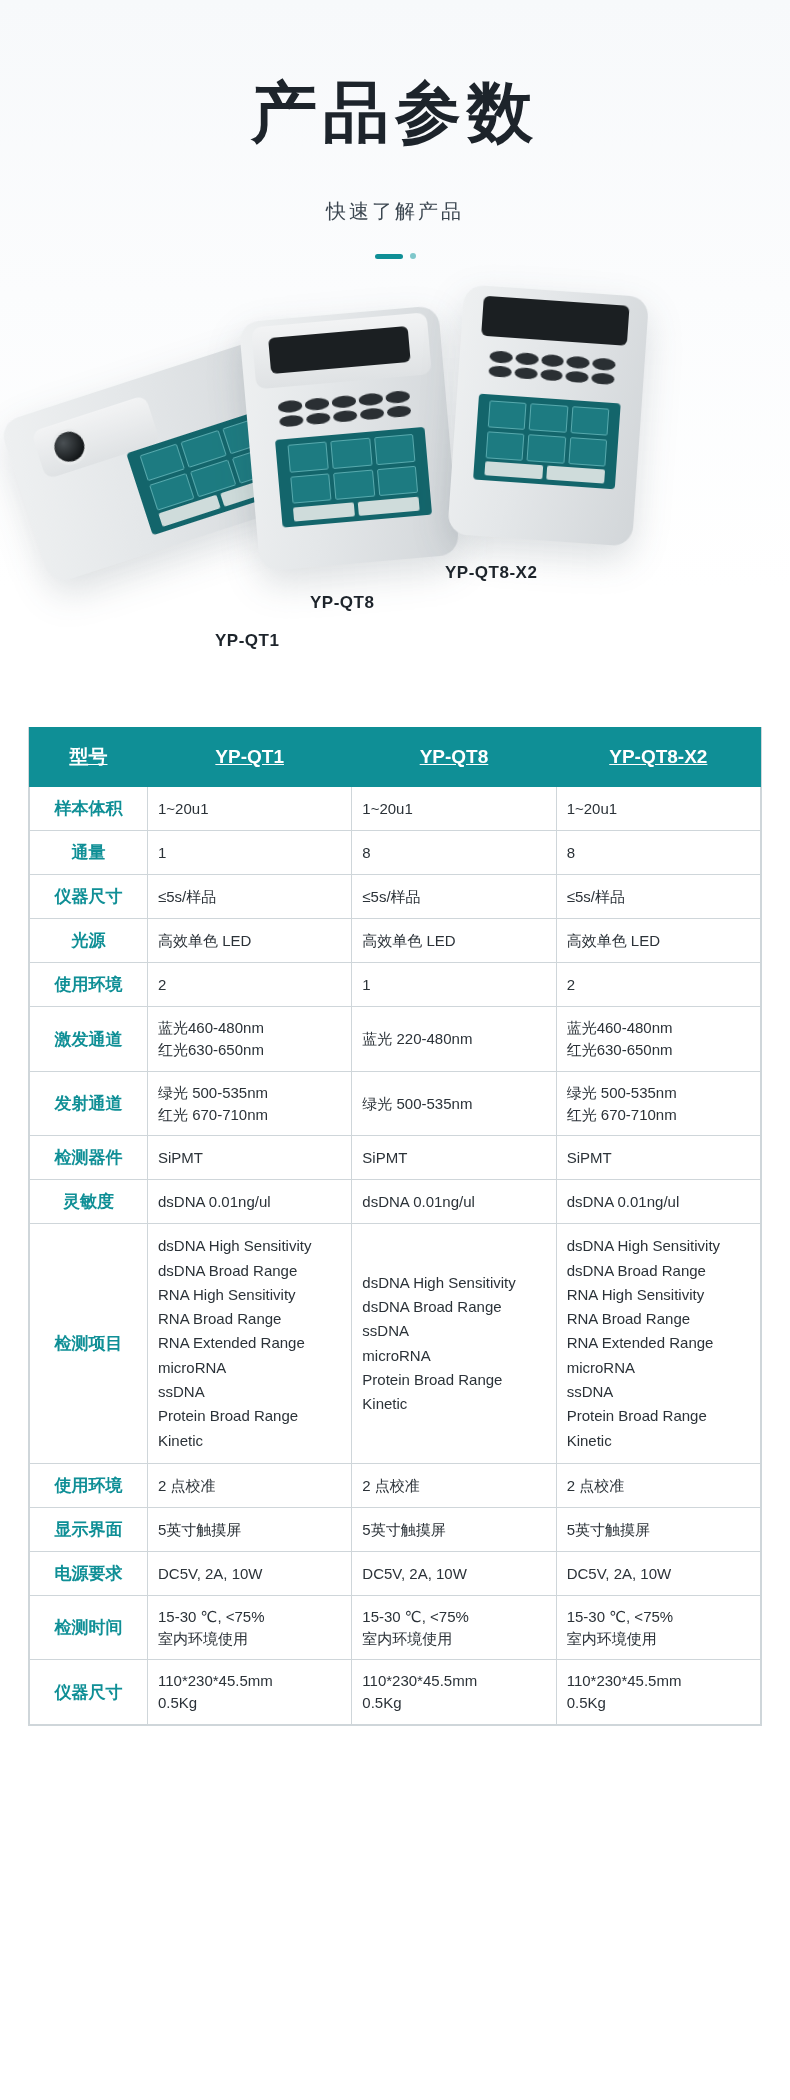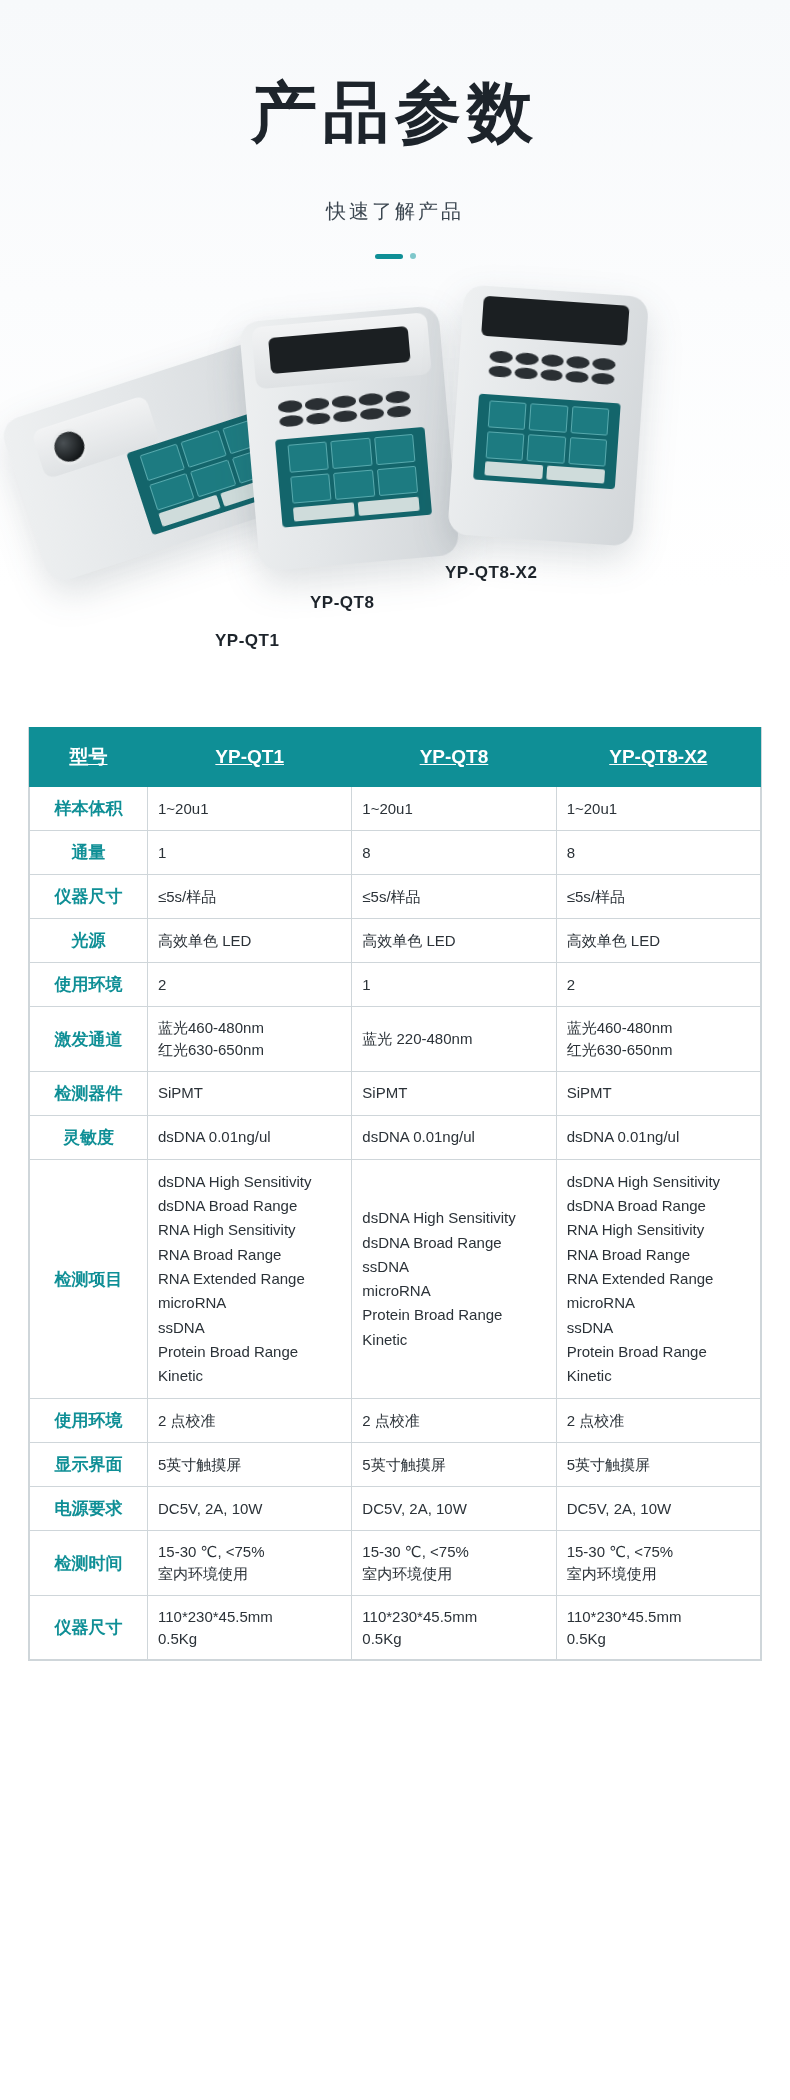--- a/index.html
+++ b/index.html
@@ -363,20 +363,34 @@
             </td>
             <td class="val">
               <span class="line2">蓝光 220-480nm</span>
             </td>
             <td class="val">
               <span class="line2">蓝光460-480nm</span>
               <span class="line2">红光630-650nm</span>
             </td>
           </tr>
           <tr>
+            <th>发射通道</th>
+            <td class="val">
+              <span class="line2">绿光 500-535nm</span>
+              <span class="line2">红光 670-710nm</span>
+            </td>
+            <td class="val">
+              <span class="line2">绿光 500-535nm</span>
+            </td>
+            <td class="val">
+              <span class="line2">绿光 500-535nm</span>
+              <span class="line2">红光 670-710nm</span>
+            </td>
+          </tr>
+          <tr>
             <th>检测器件</th>
             <td class="val">
               <span class="line2">SiPMT</span>
             </td>
             <td class="val">
               <span class="line2">SiPMT</span>
             </td>
             <td class="val">
               <span class="line2">SiPMT</span>
             </td>

